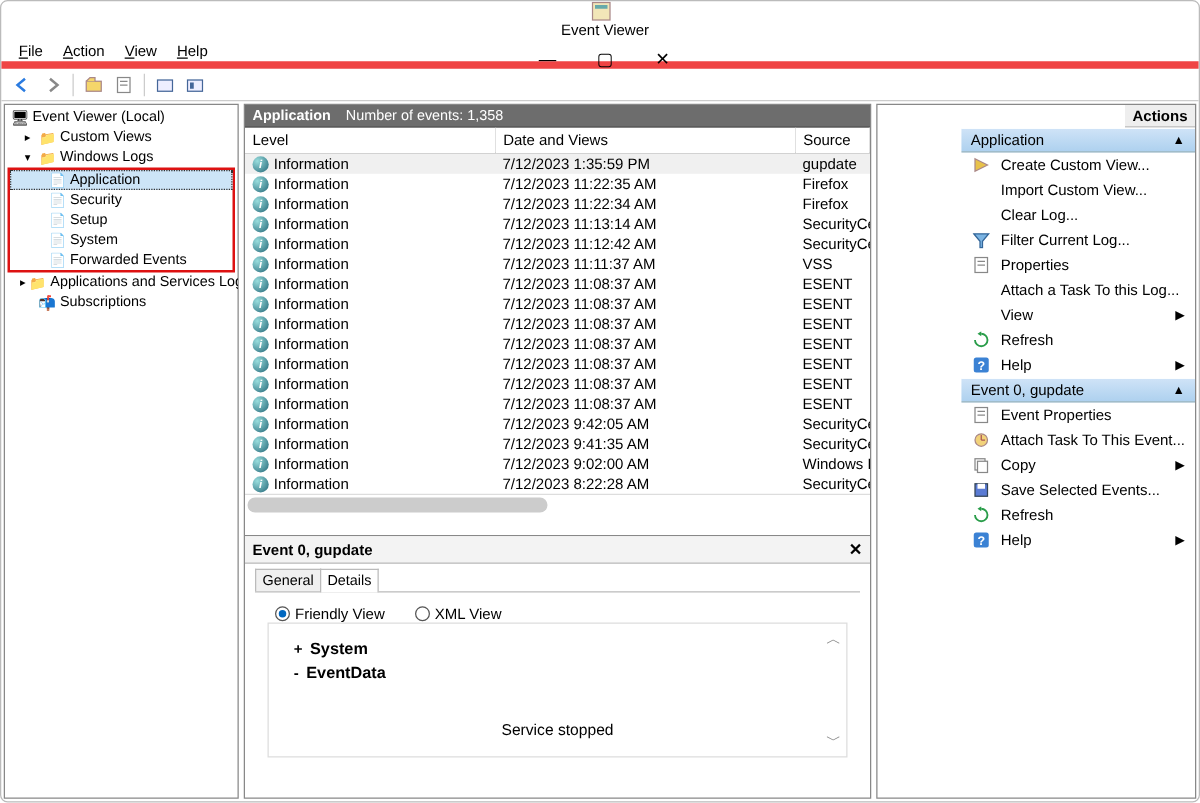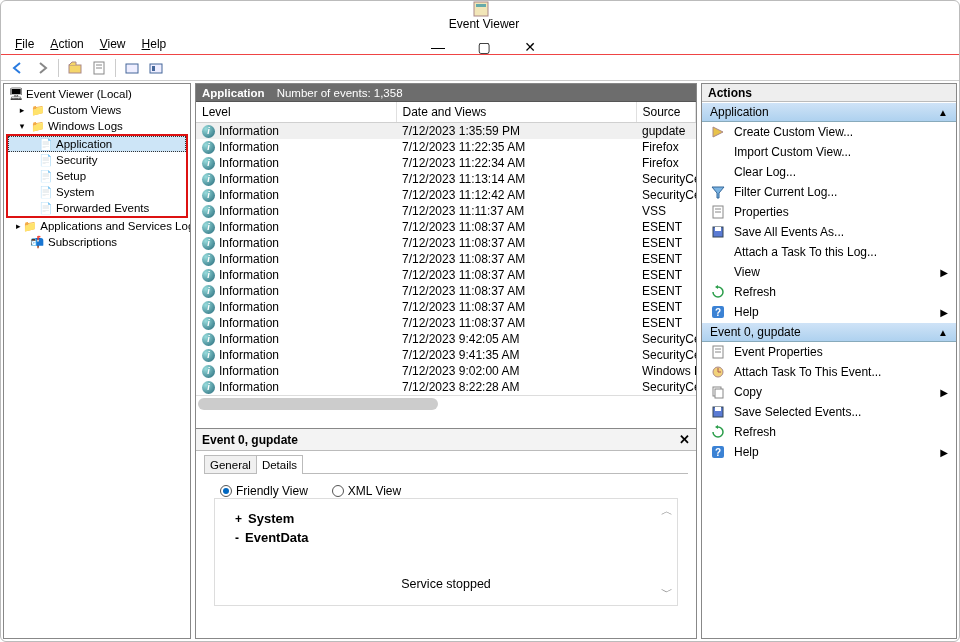--- a/index.html
+++ b/index.html
@@ -6,35 +6,35 @@
   body { font-family: "Segoe UI", Tahoma, sans-serif; font-size: 12px; background: #fff; width: 960px; height: 642px; overflow: hidden; border: 1px solid #bbb; border-radius: 6px; }
   
   
   .titlebar { height: 32px; display: flex; align-items: center; padding: 0 0 0 8px; flex-direction: column; }
   .titlebar .app-icon { width: 16px; height: 16px; margin-right: 6px; }
   .titlebar .title { flex: 1; font-size: 12px; }
   .titlebar .win-btns { display: flex; }
   .titlebar .win-btn { width: 46px; height: 32px; display: flex; align-items: center; justify-content: center; font-size: 14px; }
   
   
-  .menubar { height: 22px; display: flex; align-items: center; padding: 0 6px; border-bottom: 1px solid #ef4444; }
+  .menubar { height: 22px; display: flex; align-items: center; padding: 0 6px; border-bottom: 6px solid #ef4444; }
   .menubar .menu-item { padding: 2px 8px; }
   .menubar .menu-item span.ul { text-decoration: underline; }
   
   
   .toolbar { height: 26px; display: flex; align-items: center; padding: 0 6px; gap: 2px; border-bottom: 1px solid #ccc; }
   .toolbar .tool-btn { width: 22px; height: 22px; display: flex; align-items: center; justify-content: center; border: 1px solid transparent; }
   .toolbar .sep { width: 1px; height: 18px; background: #ccc; margin: 0 3px; }
   
   
   .main { display: flex; height: calc(642px - 32px - 22px - 26px - 2px); }
   .pane { border: 1px solid #888; margin: 2px; background: #fff; overflow: hidden; }
   .left-pane { width: 188px; display: flex; flex-direction: column; }
   .center-pane { flex: 1; display: flex; flex-direction: column; }
-  .right-pane { width: 256px; display: flex; flex-direction: column; }
+  .right-pane { width: 256px; display: flex; flex-direction: column; align-items: flex-end; }
   
   
   .tree { flex:1; overflow: auto; padding: 2px 0; }
   .tree-row { display: flex; align-items: center; height: 16px; padding: 0 2px; white-space: nowrap; font-size: 11.5px; }
   .tree-row .expander { width: 12px; height: 12px; display: inline-flex; align-items: center; justify-content: center; font-size: 9px; }
   .tree-row .node-icon { width: 14px; height: 14px; margin: 0 3px; display:inline-flex; align-items:center; justify-content:center;}
   .tree-row.indent-1 { padding-left: 12px; }
   .tree-row.indent-2 { padding-left: 28px; }
   .tree-row.selected { background: #cde5f7; outline: 1px dotted #333; outline-offset:-1px;}
   .tree .red-box { border: 2px solid #d11; margin: 0 2px; padding: 0; }
@@ -468,29 +468,20 @@
           <span class="ai-icon">
             <svg width="14" height="14">
               <rect x="2" y="1" width="10" height="12" fill="#fff" stroke="#888"></rect>
               <line x1="4" y1="4" x2="10" y2="4" stroke="#888"></line>
               <line x1="4" y1="7" x2="10" y2="7" stroke="#888"></line>
             </svg>
           </span>
           <span>Properties</span>
         </div>
         <div class="action-item">
-          <span class="ai-icon">
-            <svg width="14" height="14">
-              <rect x="2" y="2" width="10" height="10" fill="#5a7bd4" stroke="#345"></rect>
-              <rect x="4" y="2" width="6" height="4" fill="#fff"></rect>
-            </svg>
-          </span>
-          <span>Save All Events As...</span>
-        </div>
-        <div class="action-item">
           <span class="ai-icon"></span>
           <span>Attach a Task To this Log...</span>
         </div>
         <div class="action-item">
           <span class="ai-icon"></span>
           <span>View</span>
           <span class="arrow">▶</span>
         </div>
         <div class="action-item">
           <span class="ai-icon">

